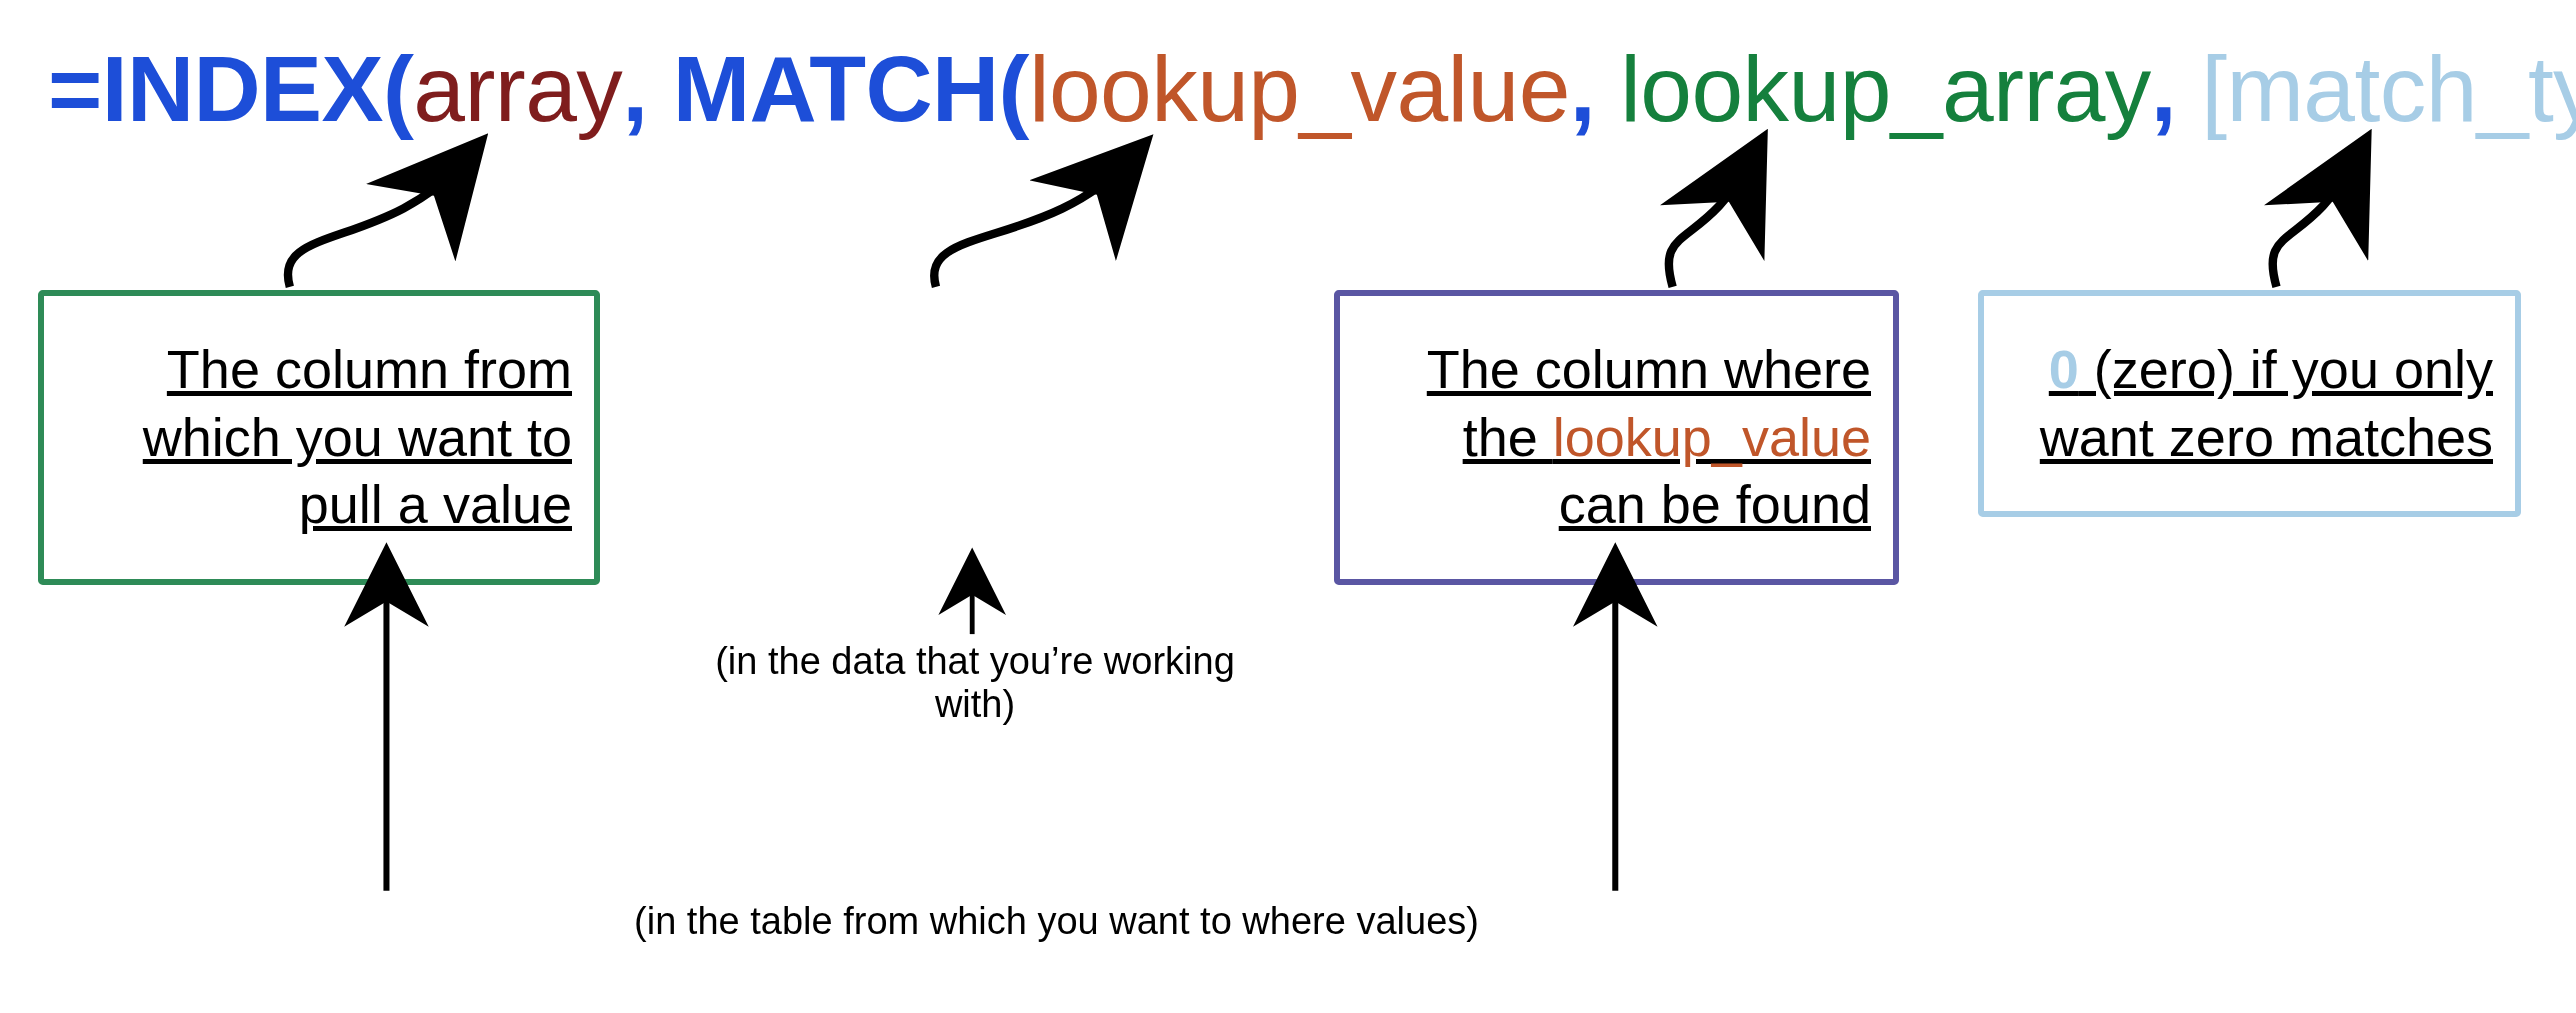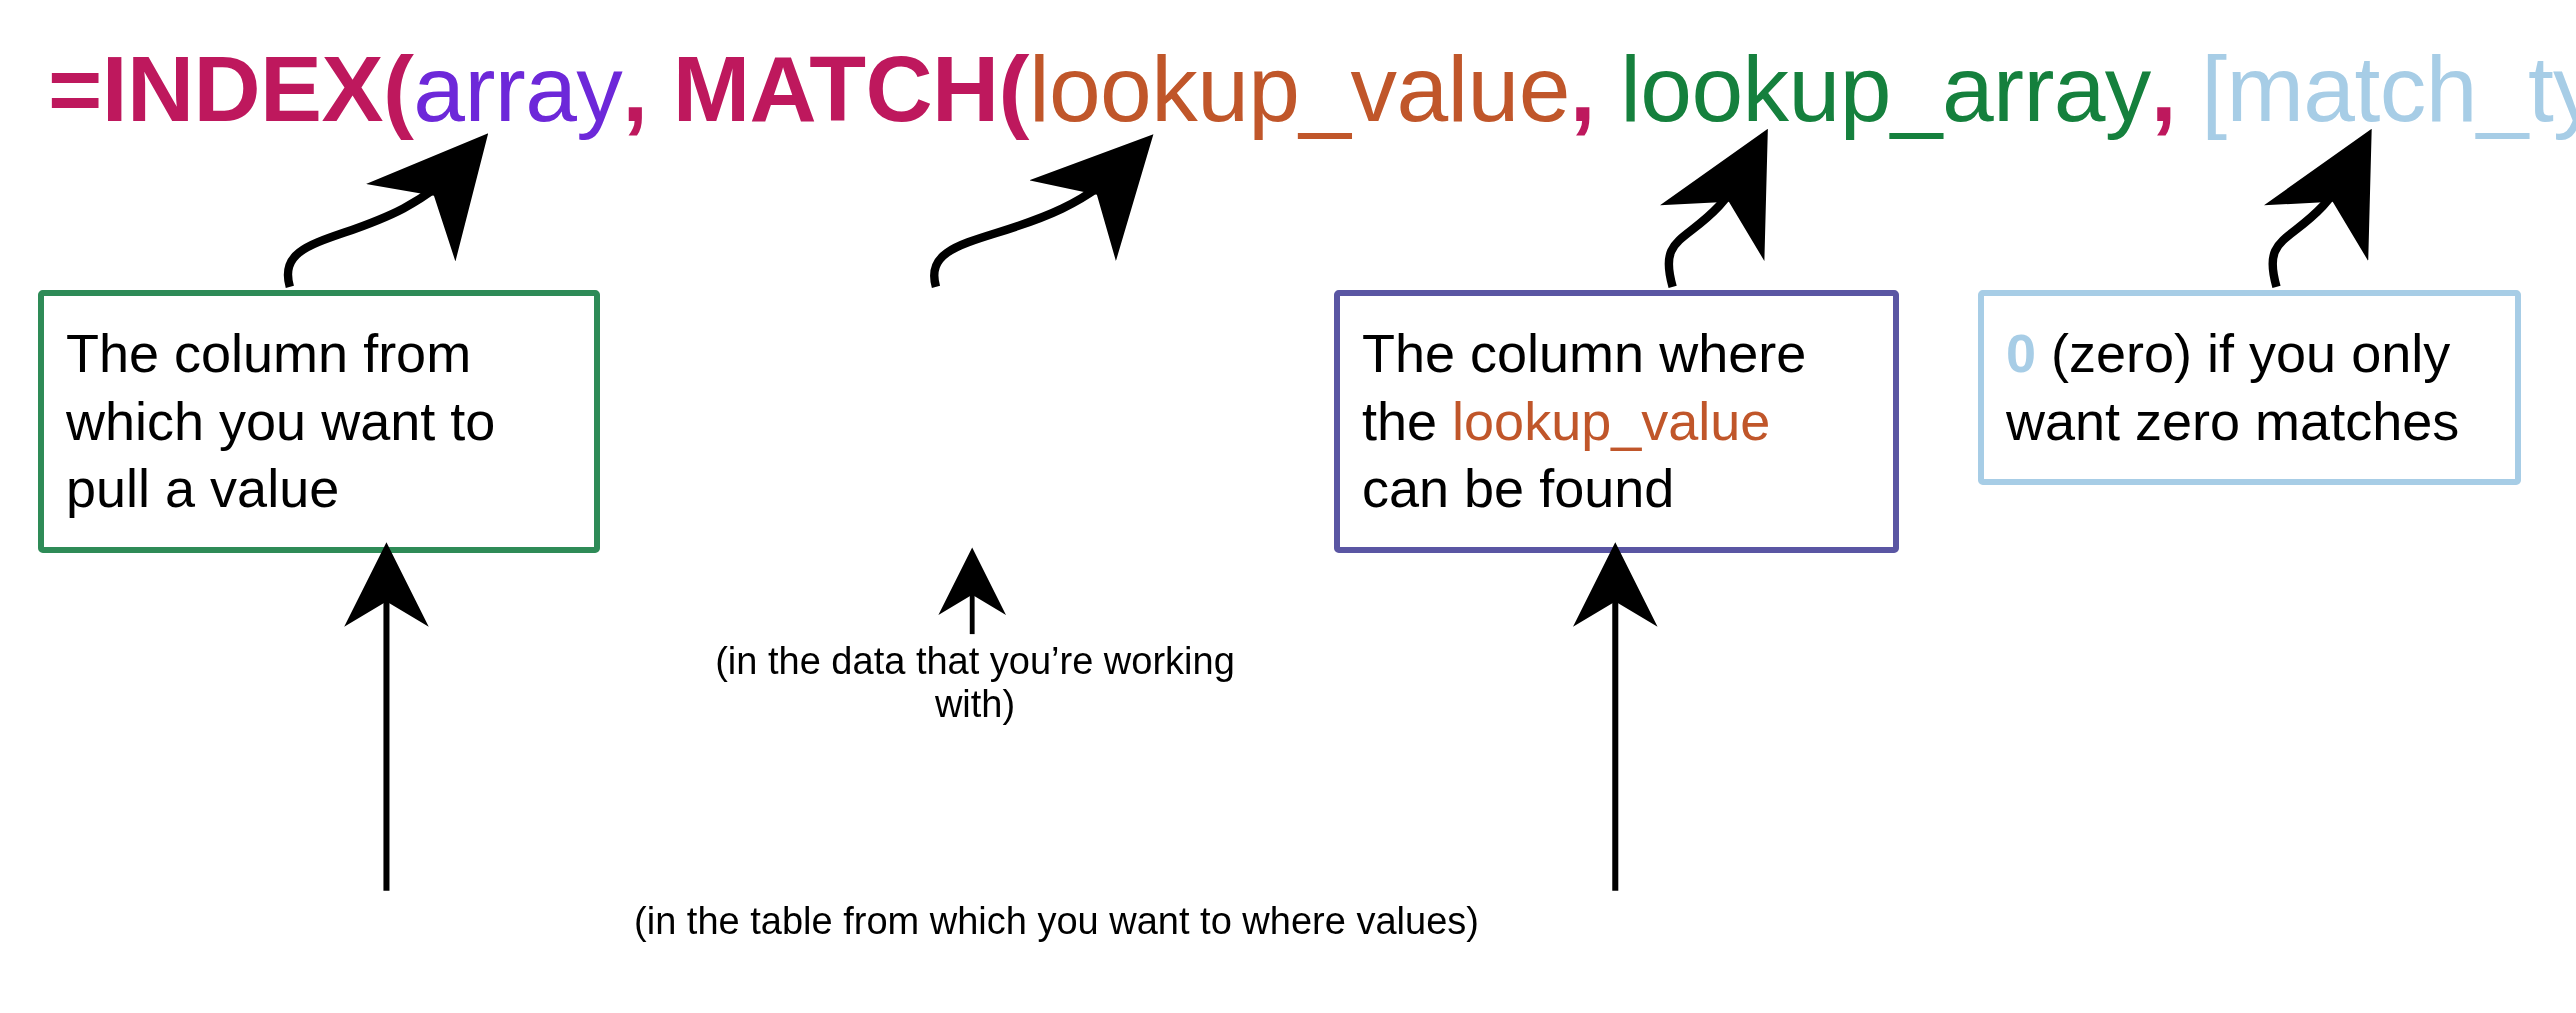--- a/index.html
+++ b/index.html
@@ -17,36 +17,37 @@
   }
   .formula {
     position: absolute;
     top: 36px;
     left: 48px;
     font-size: 93px;
     font-weight: 700;
     white-space: nowrap;
     letter-spacing: -0.6px;
   }
-  .formula .c-black  { color: #be185d; }
-  .formula .c-green  { color: #6d28d9; font-weight: 400; }
+  .formula .c-black  { color: #1d4ed8; }
+  .formula .c-green  { color: #7f1d1d; font-weight: 400; }
   .formula .c-orange { color: #c0562a; font-weight: 400; }
   .formula .c-purple { color: #15803d; font-weight: 400; }
   .formula .c-light  { color: #a7cde6; font-weight: 400; }
 
   .callout {
     position: absolute;
-    text-align: left;
+    text-align: right;
     font-size: 54px;
     line-height: 1.25;
-    padding: 24px 22px;
+    padding: 40px 22px;
     border-width: 6px;
     border-style: solid;
     background: #fff;
     font-weight: 400;
+    text-decoration: underline;
   }
   .wavy { border-radius: 4.8px; }
   .callout.green  { border-color: #2e8b57; }
   .callout.orange { border-color: #c0562a; }
   .callout.purple { border-color: #5a56a3; }
   .callout.light  { border-color: #a7cde6; }
 
   .em-orange { color: #c0562a; }
   .em-light  { color: #a7cde6; font-weight: 700; }
 

